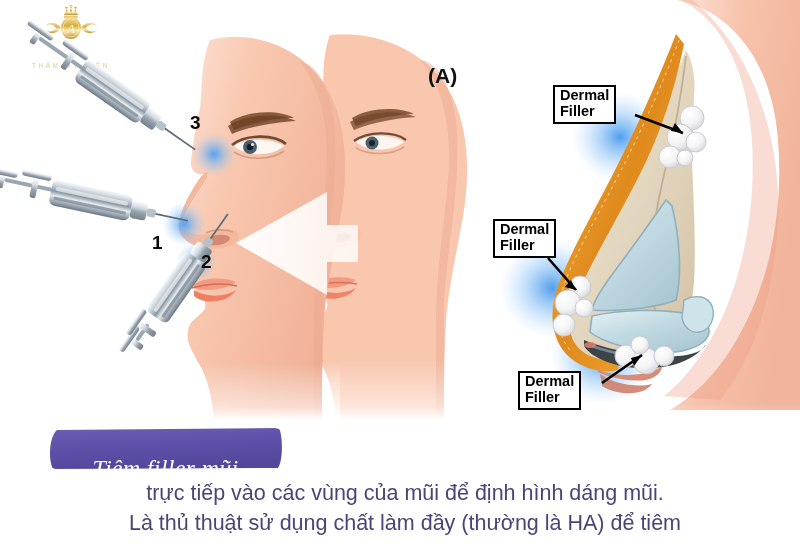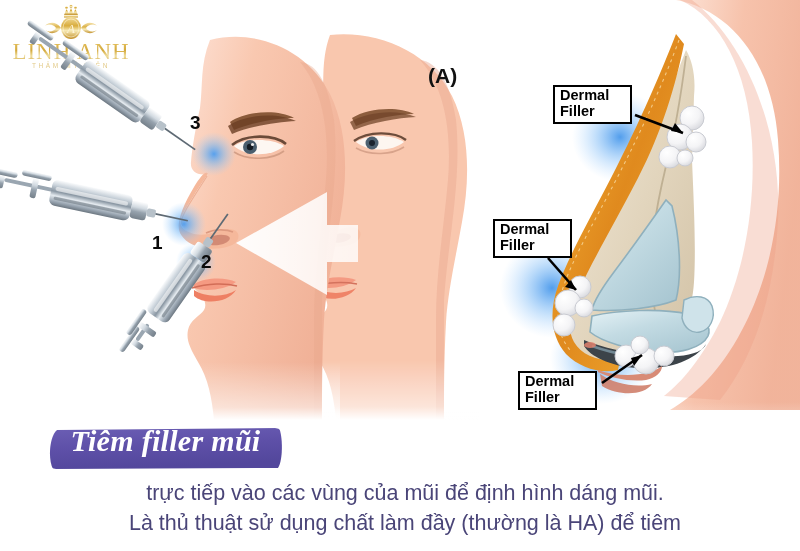--- a/index.html
+++ b/index.html
@@ -42,38 +42,38 @@
     font-family:"Liberation Sans", sans-serif;
   }
   .n3{left:190px;top:112px;}
   .n1{left:152px;top:232px;}
   .n2{left:201px;top:251px;}
 
   
   .panel-b{position:absolute;left:480px;top:0;width:320px;height:455px;}
   .callout{
     position:absolute;background:#fff;border:2.5px solid #000;
-    padding:1px 21px 3px 5px;
+    padding:1px 5px 3px 5px;
     font-size:14.5px;font-weight:bold;color:#000;line-height:15.5px;
     white-space:pre-line;
   }
   .co1{left:73px;top:85px;}
   .co2{left:13px;top:219px;}
   .co3{left:38px;top:371px;}
 
   
   .badge{
     position:absolute;left:47px;top:428px;width:237px;height:41px;
     border-radius:9px;
   }
   .badge-label{
-    position:absolute;left:47px;top:420px;width:237px;height:41px;
+    position:absolute;left:47px;top:448px;width:237px;height:41px;
     display:flex;align-items:center;justify-content:center;
     font-family:"Liberation Serif", serif;
-    font-style:italic;font-weight:bold;font-size:30px;color:#ffffff;
+    font-style:italic;font-weight:normal;font-size:24px;color:#ffffff;
     letter-spacing:0.3px;
   }
   .desc{
     position:absolute;left:60px;top:478px;width:690px;
     text-align:center;font-size:21.5px;line-height:30px;
     color:#4a4578;font-weight:400;
   }
   .desc div{white-space:nowrap;}
 </style>
 </head>
@@ -101,21 +101,20 @@
 
         <ellipse cx="29" cy="24" rx="10" ry="11" fill="url(#gold)"></ellipse>
         <ellipse cx="29" cy="24" rx="8" ry="9" fill="none" stroke="#fff8e0" stroke-width="0.7" opacity="0.8"></ellipse>
         <text x="29" y="29" text-anchor="middle" font-family="Liberation Serif, serif" font-size="13" font-style="italic" fill="#fdf4d8">A</text>
 
         <path d="M19 24 C14 17, 7 18, 3 22 C6.5 19.5, 12 20.5, 14 24 C12 27.5, 6.5 28.5, 3 26 C7 30, 14 31, 19 24 Z" fill="url(#gold)" opacity="0.95"></path>
 
         <path d="M39 24 C44 17, 51 18, 55 22 C51.5 19.5, 46 20.5, 44 24 C46 27.5, 51.5 28.5, 55 26 C51 30, 44 31, 39 24 Z" fill="url(#gold)" opacity="0.95"></path>
       </svg>
     </div>
-    <div class="logo-name">LINH ANH</div>
     <div class="logo-sub">THẨM MỸ VIỆN</div>
   </div>
 
   <div class="panel-a">
 
     <svg class="face-svg" width="480" height="420" viewBox="0 0 480 420">
       <defs>
         <linearGradient id="skinG" x1="0" y1="0" x2="1" y2="0.6">
           <stop offset="0%" stop-color="#fde0d3"></stop>
           <stop offset="30%" stop-color="#f8c4ab"></stop>

